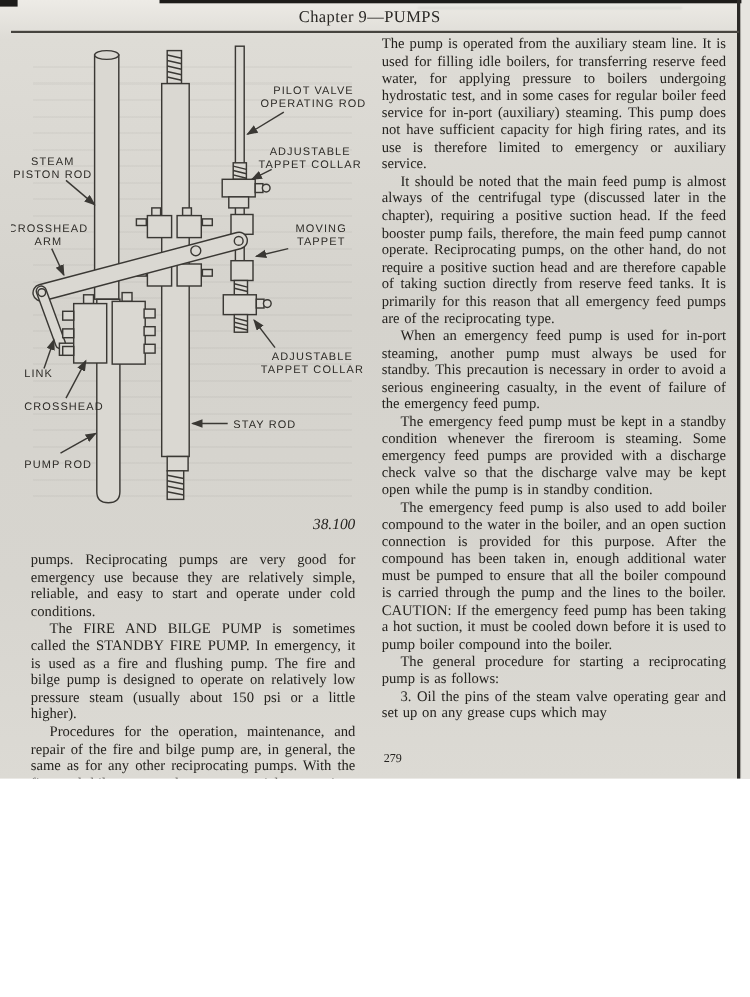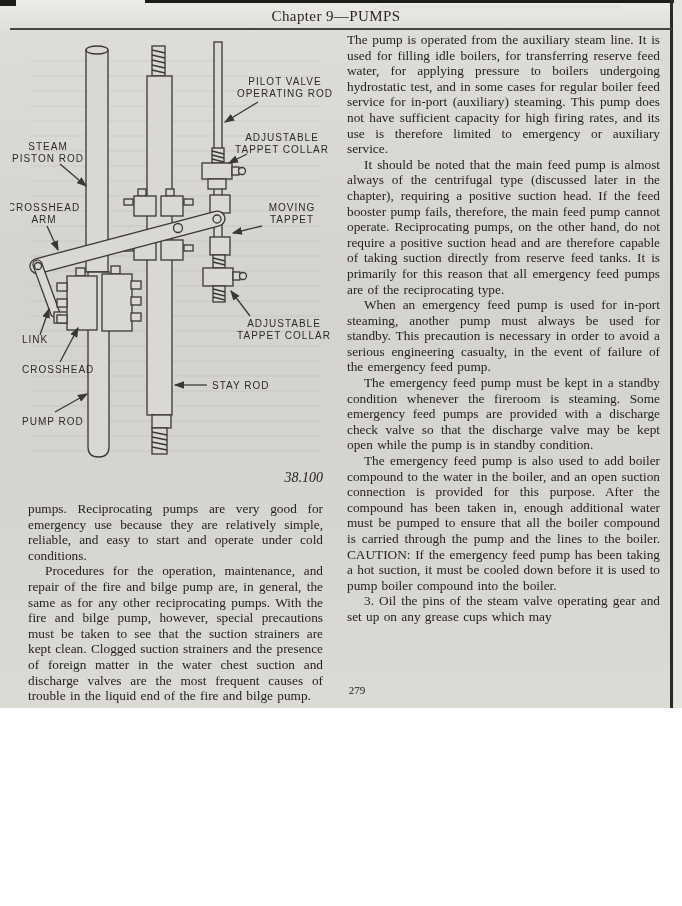--- a/index.html
+++ b/index.html
@@ -157,26 +157,28 @@
       <text x="274" y="287" text-anchor="middle">ADJUSTABLE</text>
       <text x="274" y="299" text-anchor="middle">TAPPET COLLAR</text>
       <text x="202" y="349">STAY ROD</text>
     </g>
   </svg>
 
   <div class="credit">38.100</div>
 
   <div class="col" id="leftcol">
     <p>pumps. Reciprocating pumps are very good for emergency use because they are relatively simple, reliable, and easy to start and operate under cold conditions.</p>
+    <p class="ind">The FIRE AND BILGE PUMP is sometimes called the STANDBY FIRE PUMP. In emergency, it is used as a fire and flushing pump. The fire and bilge pump is designed to operate on relatively low pressure steam (usually about 150 psi or a little higher).</p>
     <p class="ind">Procedures for the operation, maintenance, and repair of the fire and bilge pump are, in general, the same as for any other reciprocating pumps. With the fire and bilge pump, however, special precautions must be taken to see that the suction strainers are kept clean. Clogged suction strainers and the presence of foreign matter in the water chest suction and discharge valves are the most frequent causes of trouble in the liquid end of the fire and bilge pump.</p>
   </div>
 
   <div class="col" id="rightcol">
     <p>The pump is operated from the auxiliary steam line. It is used for filling idle boilers, for transferring reserve feed water, for applying pressure to boilers undergoing hydrostatic test, and in some cases for regular boiler feed service for in-port (auxiliary) steaming. This pump does not have sufficient capacity for high firing rates, and its use is therefore limited to emergency or auxiliary service.</p>
     <p class="ind">It should be noted that the main feed pump is almost always of the centrifugal type (discussed later in the chapter), requiring a positive suction head. If the feed booster pump fails, therefore, the main feed pump cannot operate. Reciprocating pumps, on the other hand, do not require a positive suction head and are therefore capable of taking suction directly from reserve feed tanks. It is primarily for this reason that all emergency feed pumps are of the reciprocating type.</p>
     <p class="ind">When an emergency feed pump is used for in-port steaming, another pump must always be used for standby. This precaution is necessary in order to avoid a serious engineering casualty, in the event of failure of the emergency feed pump.</p>
     <p class="ind">The emergency feed pump must be kept in a standby condition whenever the fireroom is steaming. Some emergency feed pumps are provided with a discharge check valve so that the discharge valve may be kept open while the pump is in standby condition.</p>
     <p class="ind">The emergency feed pump is also used to add boiler compound to the water in the boiler, and an open suction connection is provided for this purpose. After the compound has been taken in, enough additional water must be pumped to ensure that all the boiler compound is carried through the pump and the lines to the boiler. CAUTION: If the emergency feed pump has been taking a hot suction, it must be cooled down before it is used to pump boiler compound into the boiler.</p>
+    <p class="ind">The general procedure for starting a reciprocating pump is as follows:</p>
     <p class="ind">3. Oil the pins of the steam valve operating gear and set up on any grease cups which may</p>
   </div>
 
   <div class="pagenum">279</div>
 </div>
 
 </body></html>

